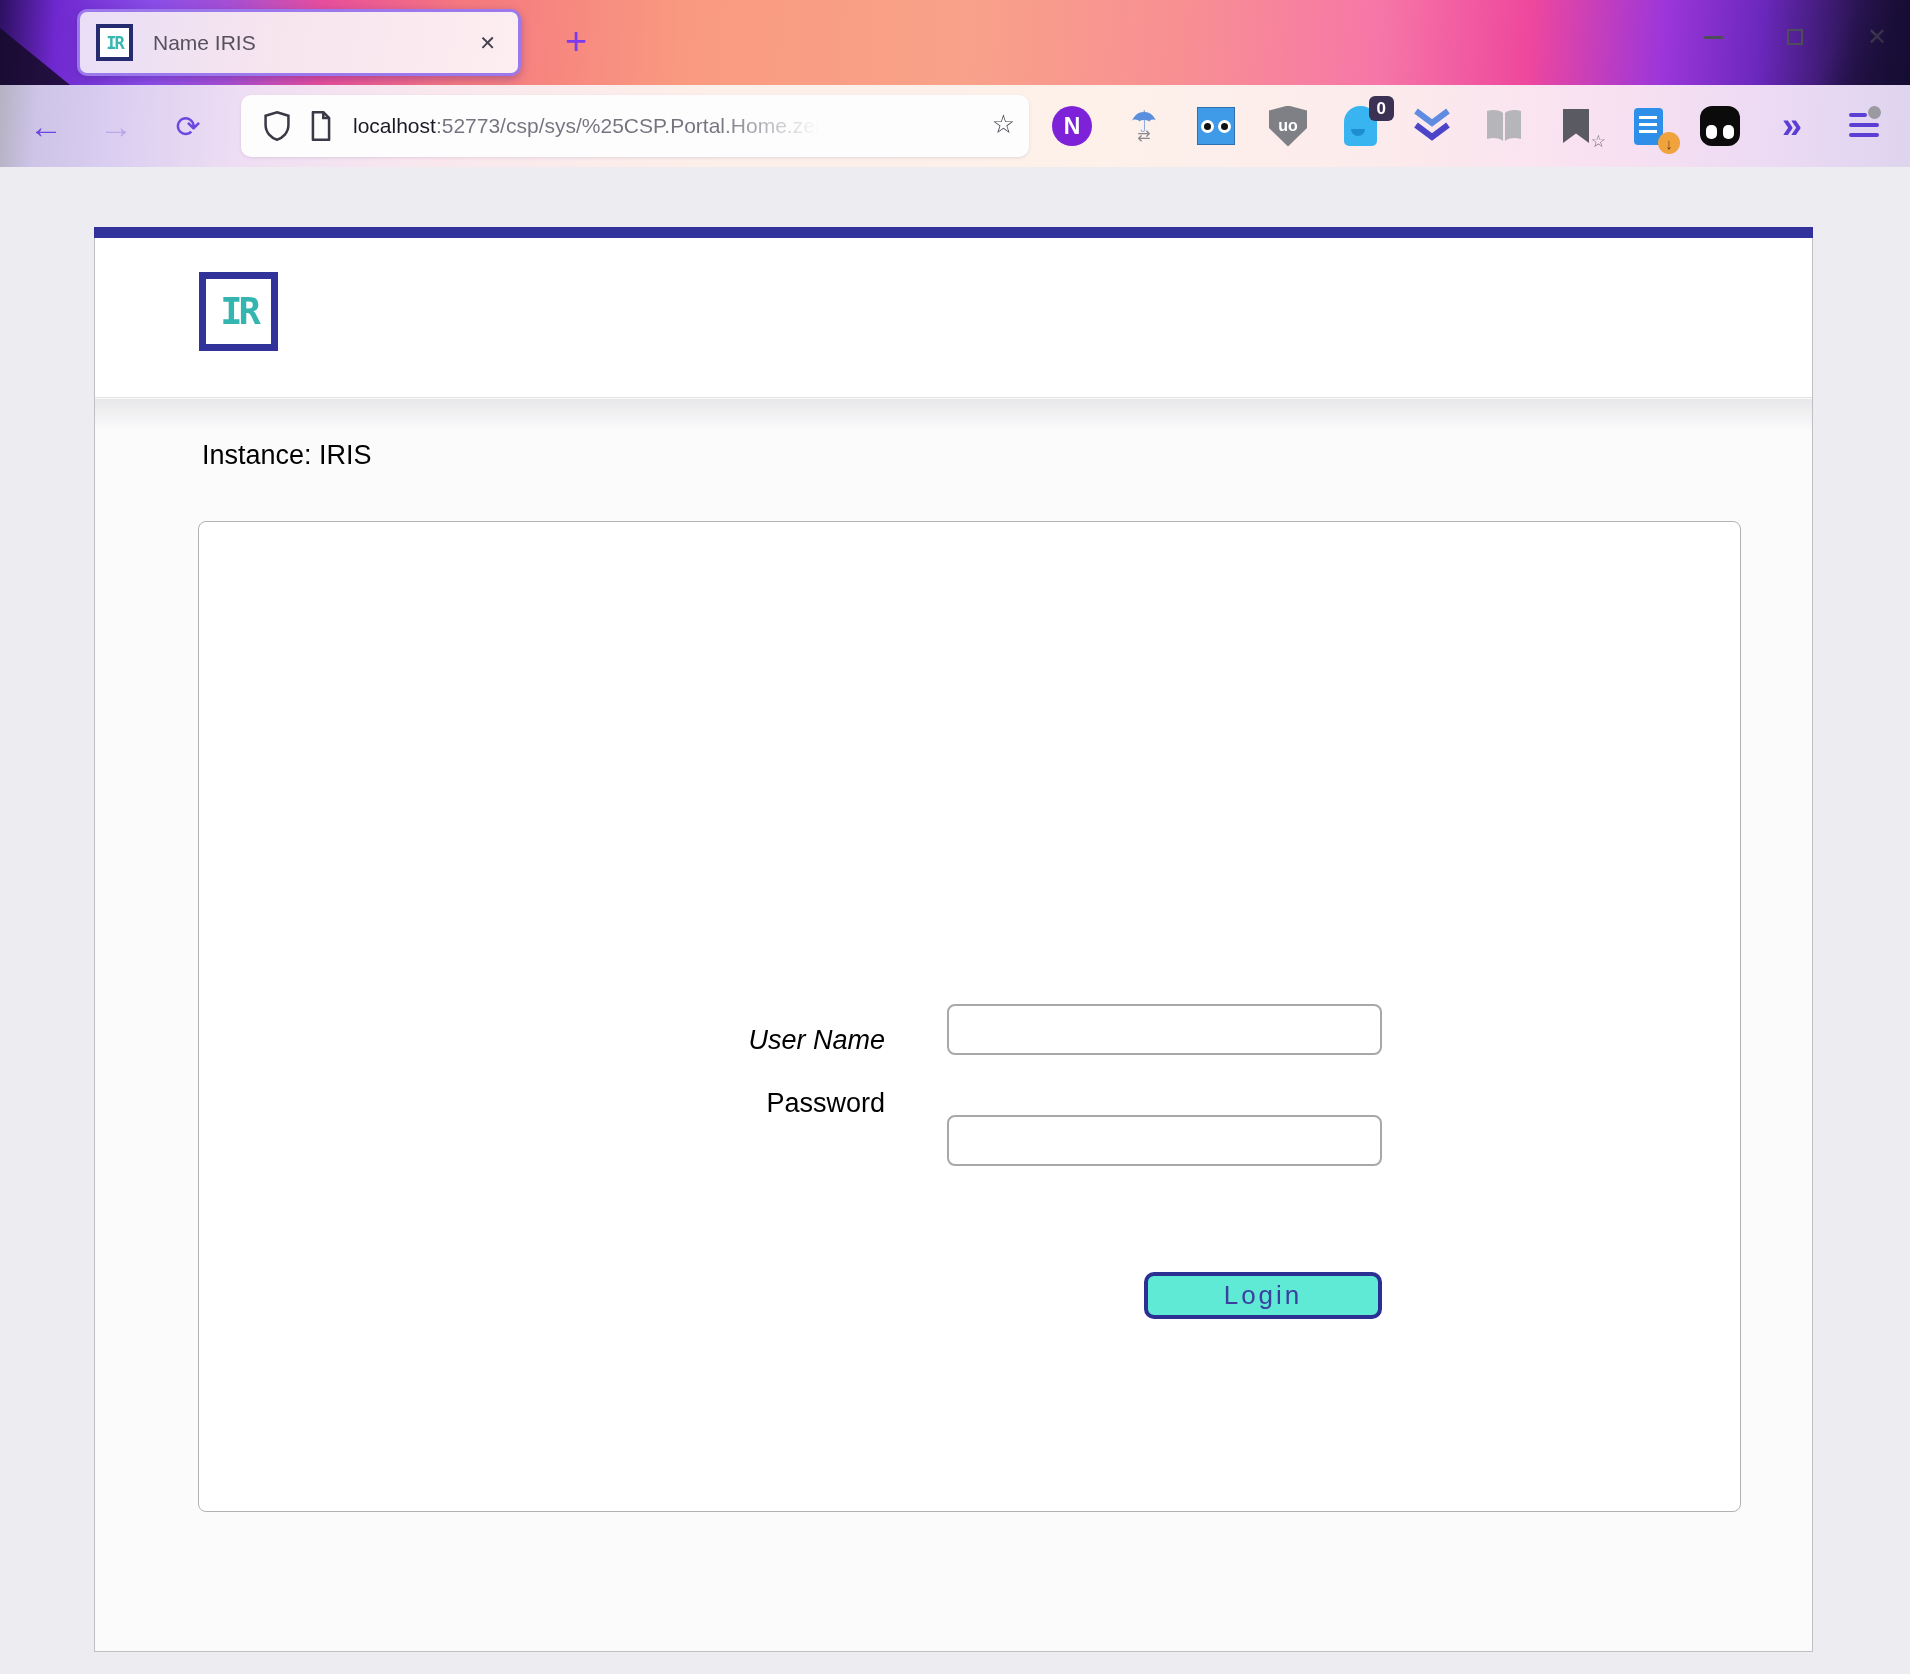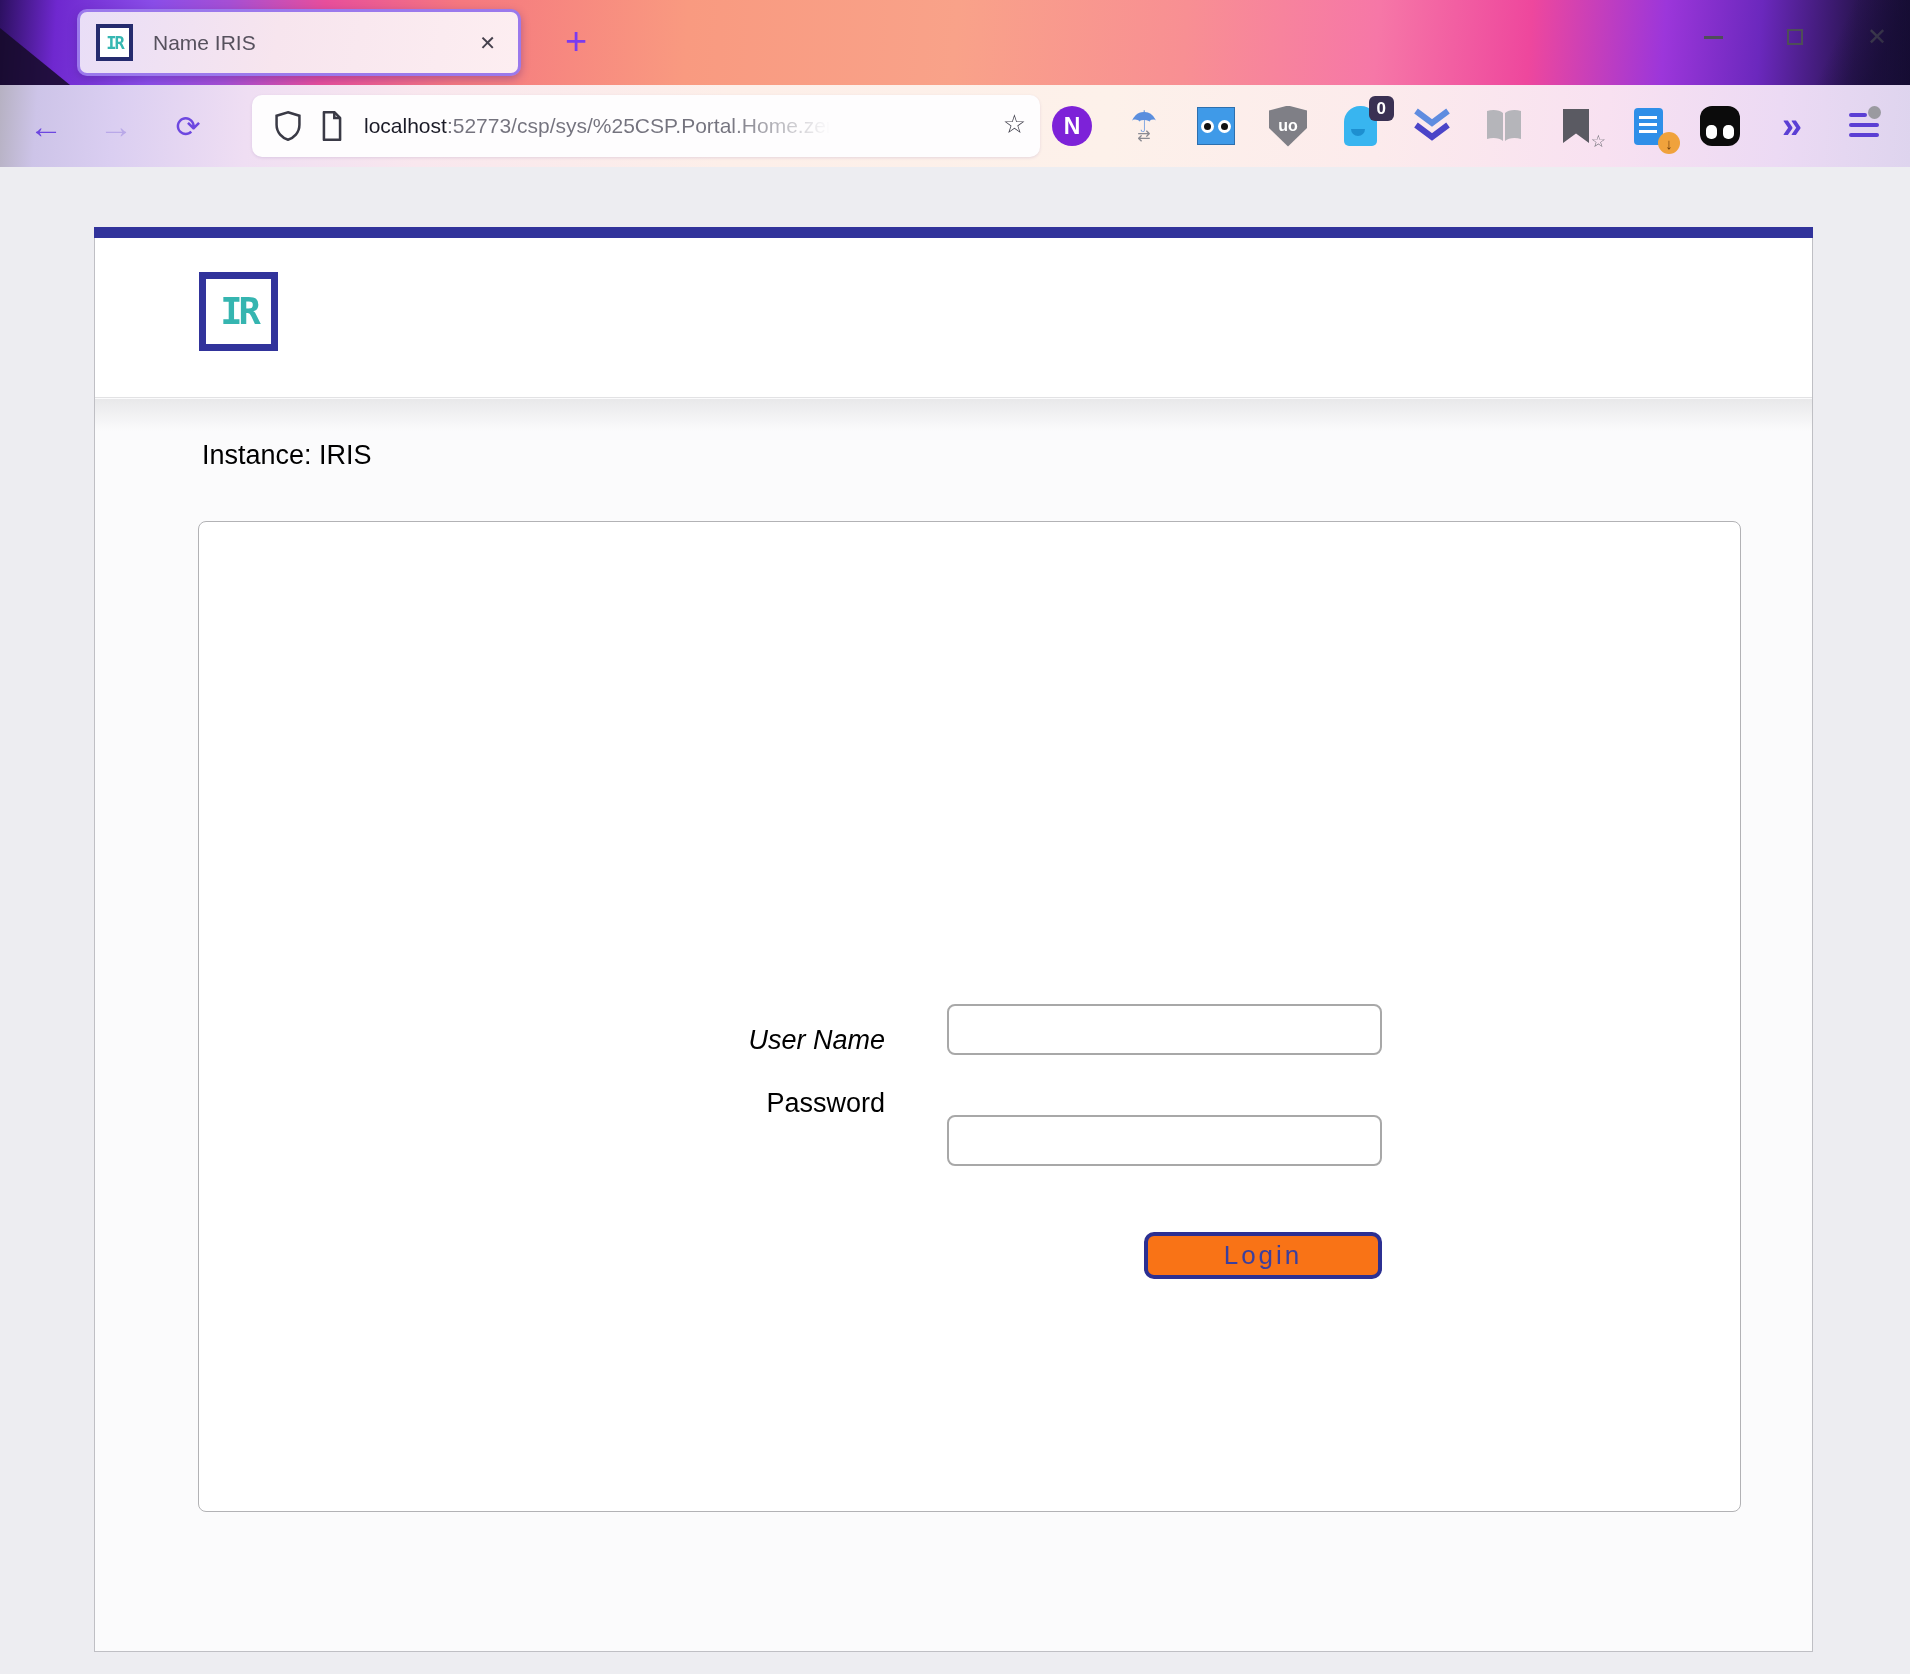--- a/index.html
+++ b/index.html
@@ -39,21 +39,21 @@
   .wc-max { width:16px; height:16px; border:2px solid #4e4e58; }
   .wc-close { font-size:24px; color:#4e4e58; line-height:1; }
 
   
   .navbar { position:absolute; left:0; top:85px; width:1910px; height:82px;
     background:linear-gradient(94deg,
       #b6b1c2 0%, #cdc4e8 2%, #dacef1 6%, #efdef3 13%, #f9e7ee 22%,
       #fdefe9 38%, #fdf1ea 58%, #fcebec 72%, #f8e1f1 84%, #ecdaf4 93%, #ded4ee 100%); }
   .navbtn { position:absolute; top:0; height:82px; width:56px; display:flex;
     align-items:center; justify-content:center; font-size:34px; color:#6d47e0; }
-  .urlbar { position:absolute; left:252px; top:10px; width:788px; height:62px;
+  .urlbar { position:absolute; left:241px; top:10px; width:788px; height:62px;
     background:#fefdfe; border-radius:10px; display:flex; align-items:center;
     padding:0 46px 0 22px; box-shadow:0 1px 3px rgba(100,70,140,.15); }
   .urlbar svg { flex:0 0 auto; }
   .url-text { margin-left:20px; font-size:21px; white-space:nowrap; overflow:hidden; }
   .url-host { color:#1b1b27; }
   .url-path { color:#74737e;
     background:linear-gradient(90deg,#74737e 72%, rgba(116,115,126,0) 98%);
     -webkit-background-clip:text; background-clip:text; color:transparent; }
   .url-star { position:absolute; right:14px; top:14px; font-size:26px; color:#42414d; }
 
@@ -126,22 +126,22 @@
     background:#fff; border:1px solid #b2b2b5; border-radius:8px; }
 
   .flabel { position:absolute; width:300px; text-align:right; font-size:27px; color:#000; }
   .lbl-user { left:490px; top:797px;font-style:italic; }
   .lbl-pass { left:490px; top:860px; }
   .finput { position:absolute; left:852px; width:435px; height:51px;
     border:2px solid #a8a8a8; border-radius:8px; background:#fff; font-size:24px;
     padding:0 12px; outline:none; font-family:"Liberation Sans", sans-serif; }
   .inp-user { top:776px; }
   .inp-pass { top:887px; }
-  .login-btn { position:absolute; left:1049px; top:1004px; width:238px; height:47px;
-    background:#f97316; border:4px solid #2c3092; border-radius:10px; color:#3b3f9e;
+  .login-btn { position:absolute; left:1049px; top:1044px; width:238px; height:47px;
+    background:#5eead4; border:4px solid #2c3092; border-radius:10px; color:#3b3f9e;
     font-size:26px; letter-spacing:3px; font-family:"Liberation Sans", sans-serif;
     display:flex; align-items:center; justify-content:center; cursor:pointer; }
 </style>
 </head>
 <body>
 
 <div class="tabbar">
   <div class="tab">
     <div class="favicon">IR</div>
     <div class="tab-title">Name IRIS</div>

